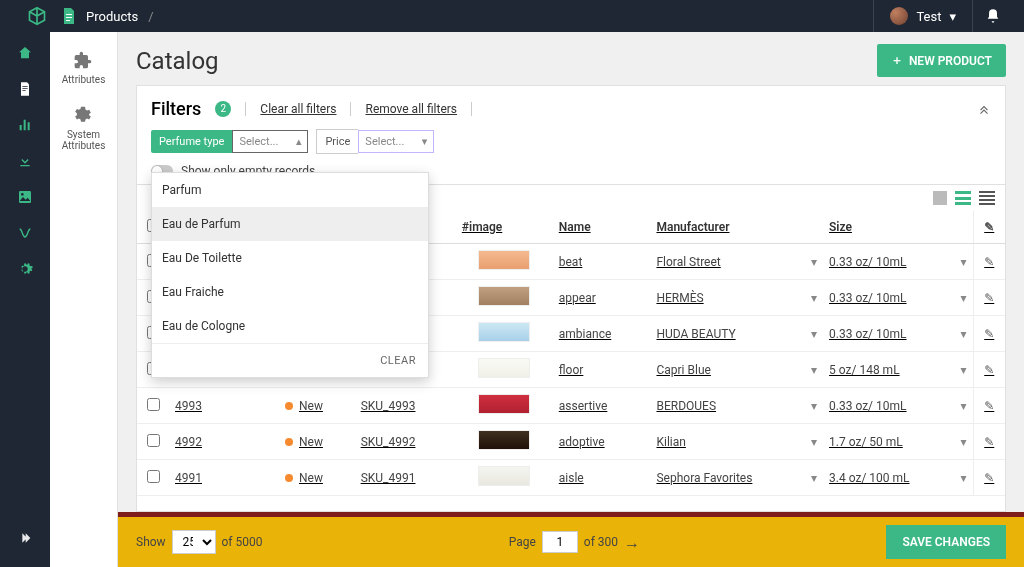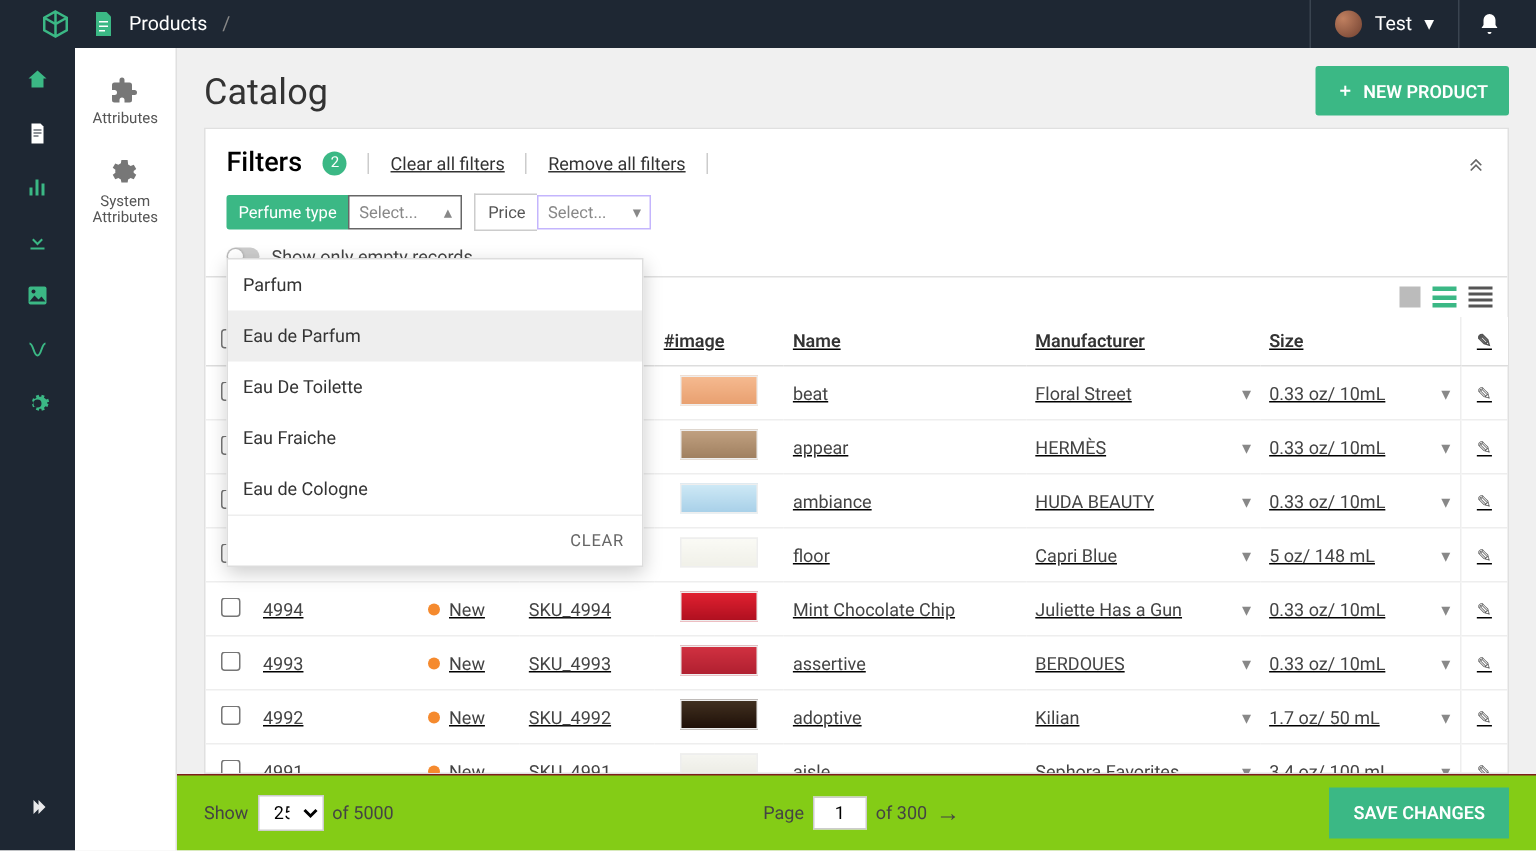--- a/index.html
+++ b/index.html
@@ -73,21 +73,21 @@
 .thumb.v3{background:linear-gradient(#cde8f5,#a8d0e8);}
 .thumb.v4{background:linear-gradient(#fafaf5,#f0f0e8);}
 .thumb.v5{background:linear-gradient(#e02030,#b01020);}
 .thumb.v6{background:linear-gradient(#d03040,#b02030);}
 .thumb.v7{background:linear-gradient(#403020,#201008);}
 .thumb.v8{background:linear-gradient(#f5f5f0,#e8e8e0);}
 .cell-dd { float:right; color:#888; cursor:pointer; }
 .edit-col { width:32px; text-align:center; border-left:1px solid #eee; }
 .pencil { color:#555; cursor:pointer; }
 
-.footer { display:flex; align-items:center; padding:8px 18px; font-size:12px; color:#444; background:#84cc16; border-top:1px solid #7f1d1d; }
+.footer { display:flex; align-items:center; padding:8px 18px; font-size:12px; color:#444; background:#eab308; border-top:5px solid #7f1d1d; }
 .footer select, .footer input { border:1px solid #ccc; padding:3px 6px; font-size:12px; background:#fff; }
 .page-input { width:36px; text-align:center; }
 .save-btn { margin-left:auto; background:#3bb885; color:#fff; border:none; padding:10px 16px; font-size:12px; font-weight:600; cursor:pointer; }
 
 svg { display:block; }
 </style>
 </head>
 <body>
 
 <div class="topbar">
@@ -311,31 +311,20 @@
     <td><span class="status-dot"></span>New</td>
     <td>SKU_4995</td>
     <td style="text-align:center"><span class="thumb v4"></span></td>
     <td>floor</td>
     <td>Capri Blue<span class="cell-dd">▾</span></td>
     <td>5 oz/ 148 mL<span class="cell-dd">▾</span></td>
     <td class="edit-col"><span class="pencil">✎</span></td>
               </tr>
               <tr>
     <td class="chk"><input type="checkbox" style=""></td>
-    <td>4994</td>
-    <td><span class="status-dot"></span>New</td>
-    <td>SKU_4994</td>
-    <td style="text-align:center"><span class="thumb v5"></span></td>
-    <td>Mint Chocolate Chip</td>
-    <td>Juliette Has a Gun<span class="cell-dd">▾</span></td>
-    <td>0.33 oz/ 10mL<span class="cell-dd">▾</span></td>
-    <td class="edit-col"><span class="pencil">✎</span></td>
-              </tr>
-              <tr>
-    <td class="chk"><input type="checkbox" style=""></td>
     <td>4993</td>
     <td><span class="status-dot"></span>New</td>
     <td>SKU_4993</td>
     <td style="text-align:center"><span class="thumb v6"></span></td>
     <td>assertive</td>
     <td>BERDOUES<span class="cell-dd">▾</span></td>
     <td>0.33 oz/ 10mL<span class="cell-dd">▾</span></td>
     <td class="edit-col"><span class="pencil">✎</span></td>
               </tr>
               <tr>

